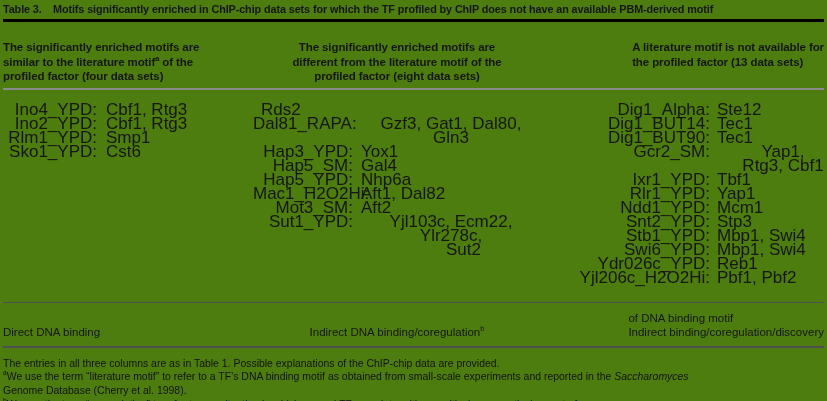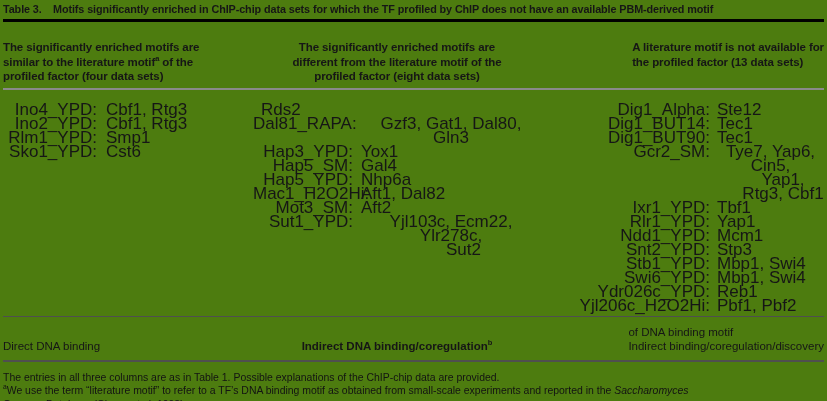--- a/index.html
+++ b/index.html
@@ -25,21 +25,21 @@
     transform-origin: 0 50%;
     letter-spacing: -0.1px;
   }
   .title-label { margin-right: 12px; }
   
   .rule-thick { height: 3px; background: #000; }
   .rule-thin  { height: 2px; background: #8a8a8a; }
   .rule-mid   { height: 1.5px; background: #4f4f4f; }
   
   .grid { display: grid; grid-template-columns: 250px 288px 1fr; }
-  .center { text-align: center; font-weight: bold; }
+  .center { text-align: center; }
   .right-block { margin-left: auto; width: fit-content; text-align: left; }
   
   .header-row { padding: 18px 0 4px 0; }
   .hdr { font-size: 11.5px; font-weight: bold; line-height: 14.5px; letter-spacing: -0.1px; }
   sup { font-size: 7.5px; vertical-align: super; line-height: 0; }
   
   .body-row { padding: 13px 0 3px 0; min-height: 212px; }
   .entries { font-size: 17px; line-height: 14px; font-weight: 500; }
   .entry { display: flex; }
   .entry .lbl { flex: none; text-align: right; }
@@ -180,21 +180,20 @@
         </div>
         <div class="entry">
           <span class="lbl">Dig1_BUT90:</span>
           <span class="vals">
             <div>Tec1</div>
           </span>
         </div>
         <div class="entry">
           <span class="lbl">Gcr2_SM:</span>
           <span class="vals">
-            <div>Tye7, Yap6, Cin5,</div>
             <div class="cont">Yap1, Rtg3, Cbf1</div>
           </span>
         </div>
         <div class="entry">
           <span class="lbl">Ixr1_YPD:</span>
           <span class="vals">
             <div>Tbf1</div>
           </span>
         </div>
         <div class="entry">

